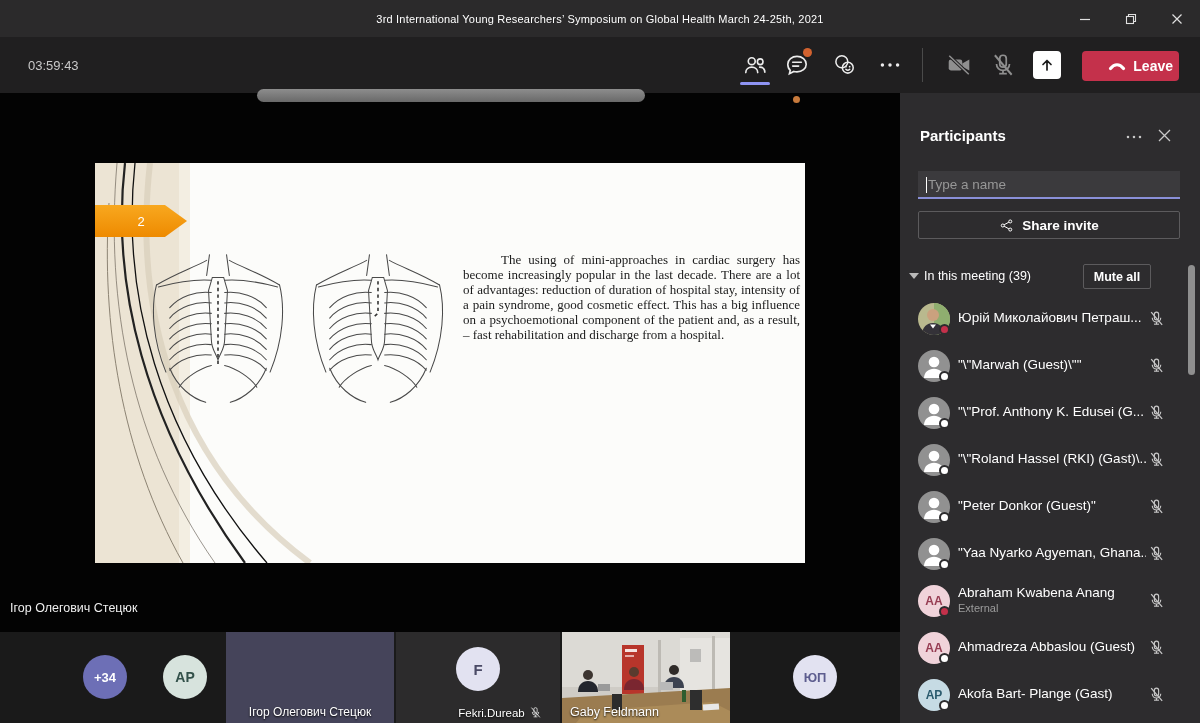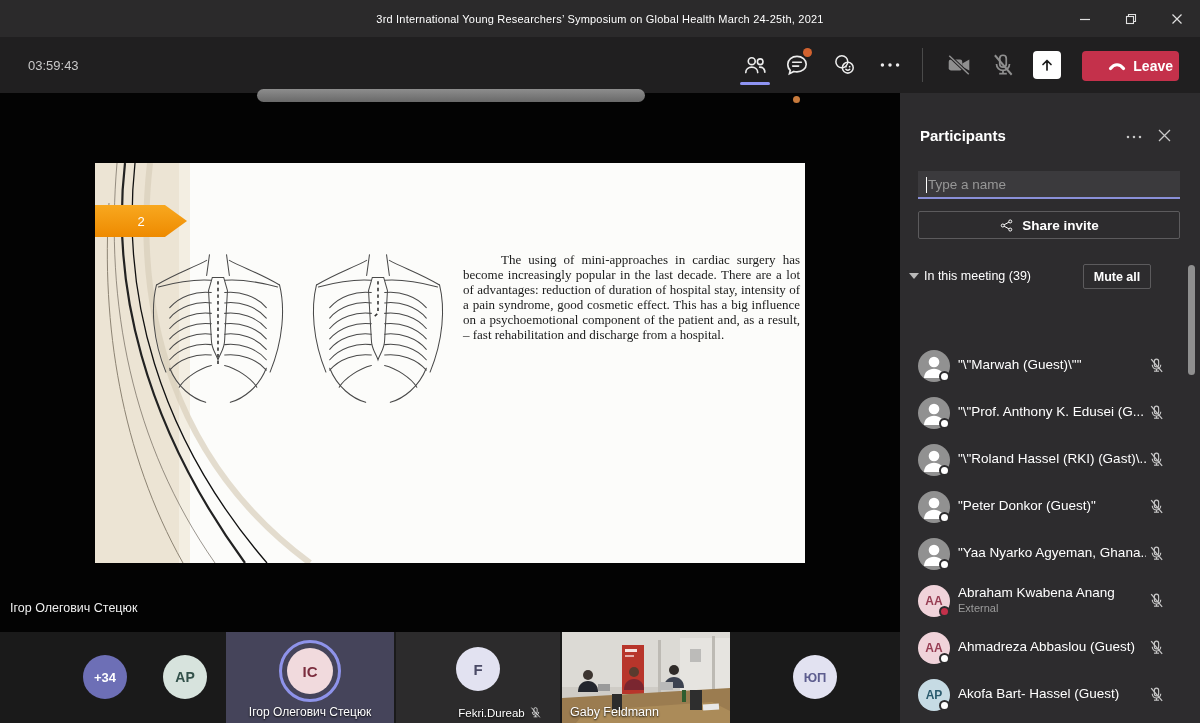--- a/index.html
+++ b/index.html
@@ -277,23 +277,20 @@
     </div>
 
     <div class="presenter-label">Ігор Олегович Стецюк</div>
   </div>
 
   <div class="strip">
     <div class="pcircle c-plus">+34</div>
     <div class="pcircle c-ap">AP</div>
 
     <div class="tile tile-ic">
-      <div class="speak-ring">
-        <div class="inner">IC</div>
-      </div>
       <div class="tile-label">Ігор Олегович Стецюк</div>
     </div>
 
     <div class="tile tile-f">
       <div class="fcircle">F</div>
       <div class="tile-label-row">
         <span>Fekri.Dureab</span>
         <span style="width:13px;height:13px;color:#ddd"><svg width="13" height="13" viewBox="0 0 24 24">
               <use href="#i-micoff"></use>
             </svg></span>
@@ -360,20 +357,40 @@
       </svg>
       <span>Share invite</span>
     </button>
 
     <div class="meeting-row">
       <div class="chev"></div>
       <span class="meeting-label">In this meeting (39)</span>
       <button class="muteall-btn" style="cursor:pointer;">Mute all</button>
     </div>
 
+    <div class="p-row" style="top:202px">
+      <div class="p-av">
+        <div class="disc">
+          <svg viewBox="0 0 32 32">
+            <rect width="32" height="32" fill="#b9b98e"></rect>
+              <rect x="16" width="16" height="32" fill="#8fae6f"></rect>
+            <circle cx="15" cy="12" r="6" fill="#caa17e"></circle>
+            <path d="M4 32 c0-8 5-12 11-12 s11 4 11 12 z" fill="#343238"></path>
+            <path d="M12 21.5 l3 4 3-4 z" fill="#fff"></path>
+          </svg>
+        </div>
+        <div class="p-dot busy"></div>
+      </div>
+      <div class="p-name">Юрій Миколайович Петраш...</div>
+      <div class="p-mic">
+          <svg viewBox="0 0 24 24">
+            <use href="#i-micoff"></use>
+          </svg>
+        </div>
+    </div>
 
     <div class="p-row" style="top:249px">
       <div class="p-av">
         <div class="disc generic">
             <svg viewBox="0 0 24 24">
               <use href="#i-person"></use>
             </svg>
           </div>
         <div class="p-dot avail"></div>
       </div>
@@ -478,21 +495,21 @@
             <use href="#i-micoff"></use>
           </svg>
         </div>
     </div>
 
     <div class="p-row" style="top:578px">
       <div class="p-av">
         <div class="disc" style="background:#c6dbe4;color:#2b5b6e">AP</div>
         <div class="p-dot avail"></div>
       </div>
-      <div class="p-name">Akofa Bart- Hassel (Guest)</div>
+      <div class="p-name">Akofa Bart- Plange (Gast)</div>
       <div class="p-mic">
           <svg viewBox="0 0 24 24">
             <use href="#i-micoff"></use>
           </svg>
         </div>
     </div>
 
     <div class="scroll-thumb"></div>
   </div>
 

